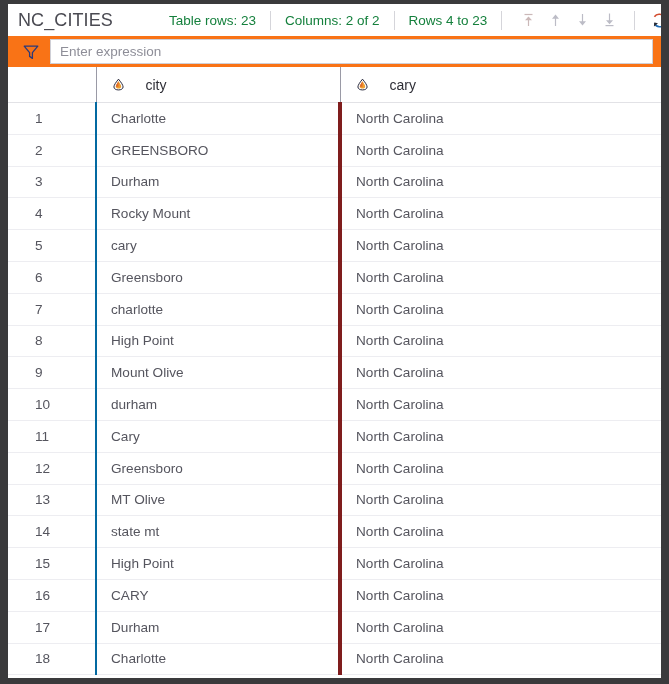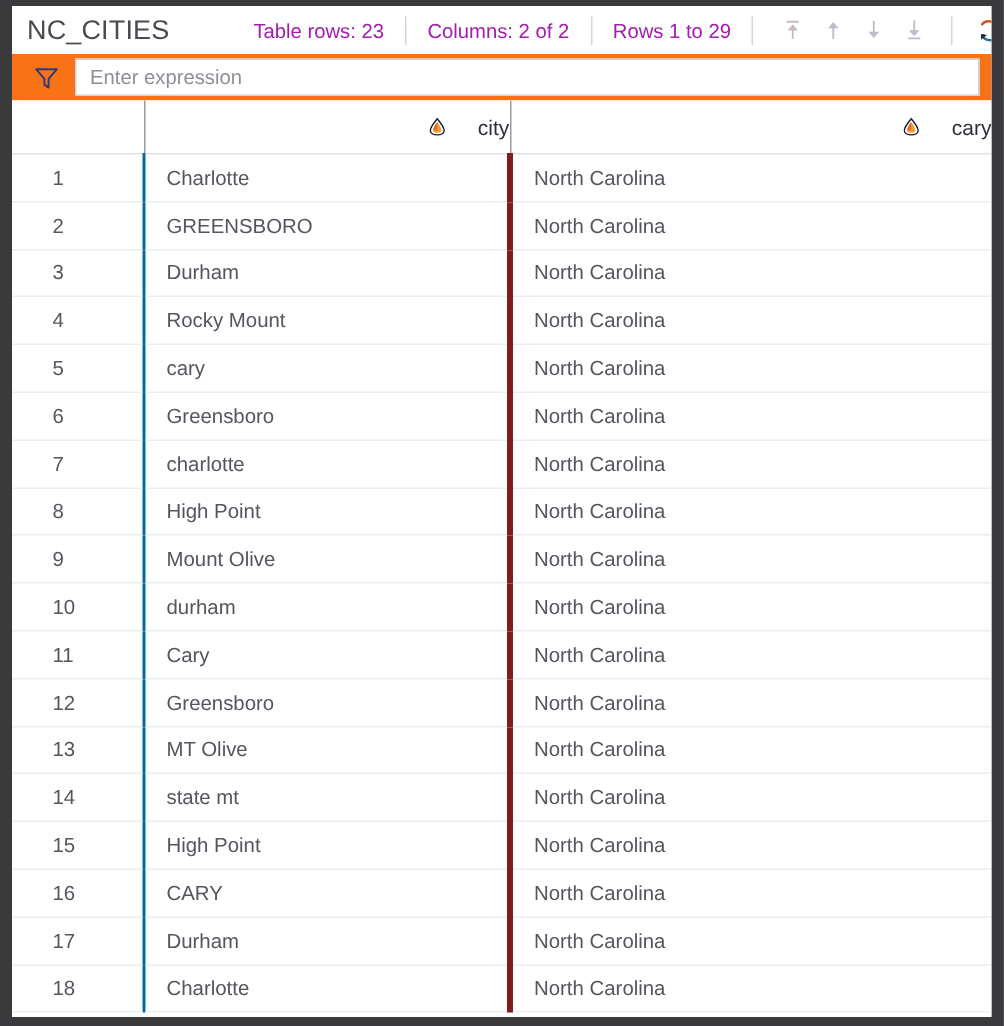--- a/index.html
+++ b/index.html
@@ -51,21 +51,21 @@
     color: #3e3e42;
     white-space: nowrap;
   }
   .tb-table-name {
     color: #4a4a52;
     font-size: 18px;
     margin-right: 56px;
     letter-spacing: .1px;
   }
   .tb-stat {
-    color: #a21caf;
+    color: #15803d;
     font-size: 13.5px;
     padding: 0 14px 0 0;
   }
   .tb-sep {
     width: 1px;
     height: 19px;
     background: #d5d5da;
     margin: 0 14px 0 0;
     flex: 0 0 auto;
   }
@@ -164,21 +164,20 @@
   }
   th.h-rownum { border-bottom: 1px solid #e2e2e6; }
   th.h-col {
     border-left: 1px solid #9a9aa6;
     padding-left: 14px;
   }
   .hcell {
     display: flex;
     align-items: center;
     gap: 20px;
-    justify-content: flex-end;
   }
   .type-icon { width: 15px; height: 15px; flex: 0 0 auto; display:block; }
 
   tbody tr { height: 31.8px; }
   tbody td {
     padding: 0;
     vertical-align: middle;
     border-bottom: 1px solid #ededf1;
     background: #ffffff;
     color: #55555e;
@@ -203,21 +202,21 @@
 
     <div class="toolbar">
       <span class="tb-table-name">NC_CITIES</span>
 
       <span class="tb-stat">Table rows: 23</span>
       <span class="tb-sep"></span>
 
       <span class="tb-stat">Columns: 2 of 2</span>
       <span class="tb-sep"></span>
 
-      <span class="tb-stat">Rows 1 to 29</span>
+      <span class="tb-stat">Rows 4 to 23</span>
       <span class="tb-sep"></span>
 
       <div class="nav-btns">
         <button class="icon-btn">
           <svg width="15" height="16" viewBox="0 0 15 16">
             <line x1="3.5" y1="2.5" x2="11.5" y2="2.5" stroke="#cbb8b8" stroke-width="1.2"></line>
             <line x1="7.5" y1="5" x2="7.5" y2="14" stroke="#cbb8b8" stroke-width="1.2"></line>
             <path d="M7.5 4.4 L11 8.3 L4 8.3 Z" fill="#cbb8b8"></path>
           </svg>
         </button>

